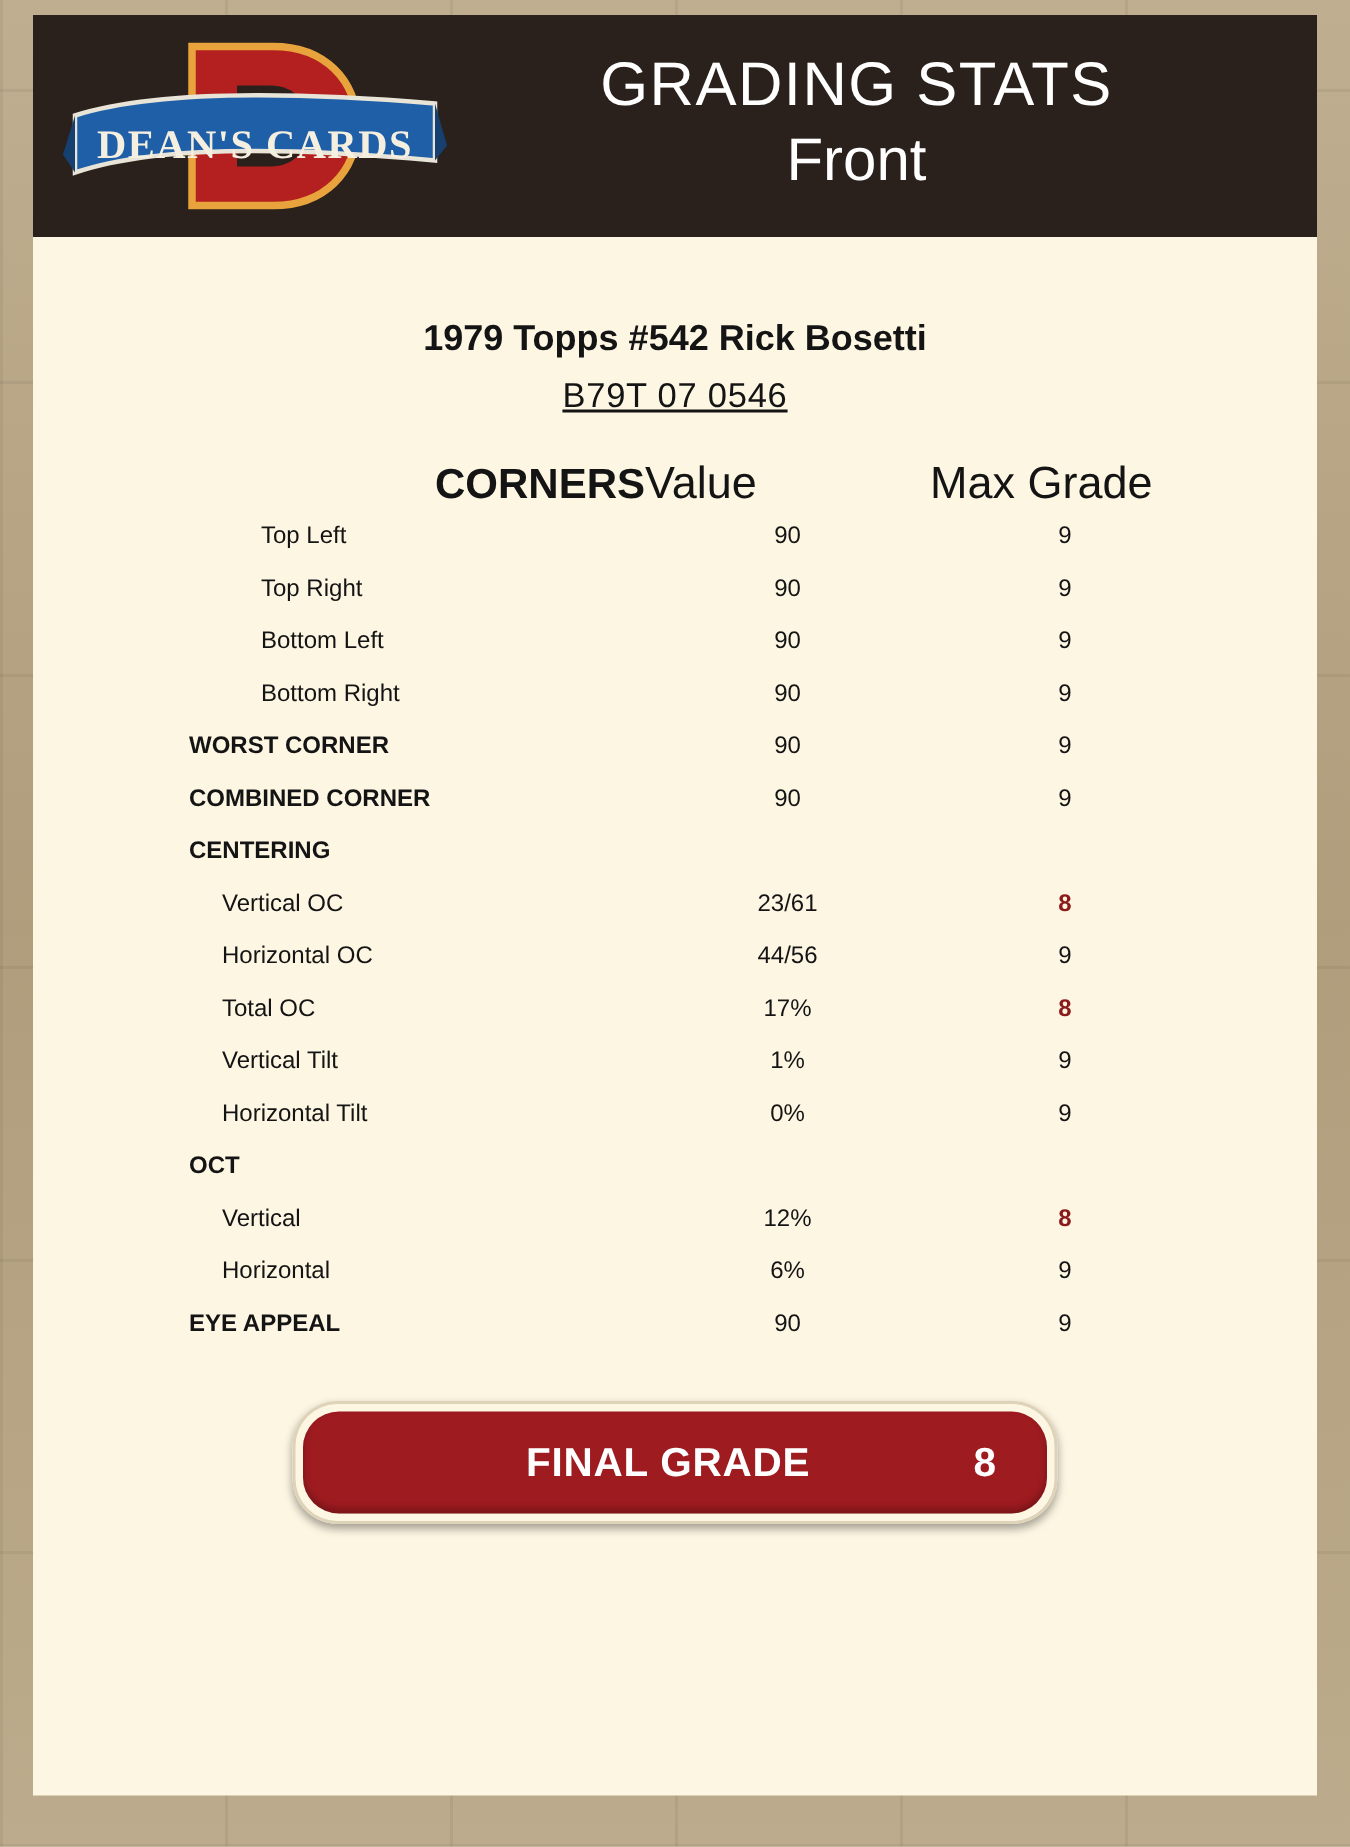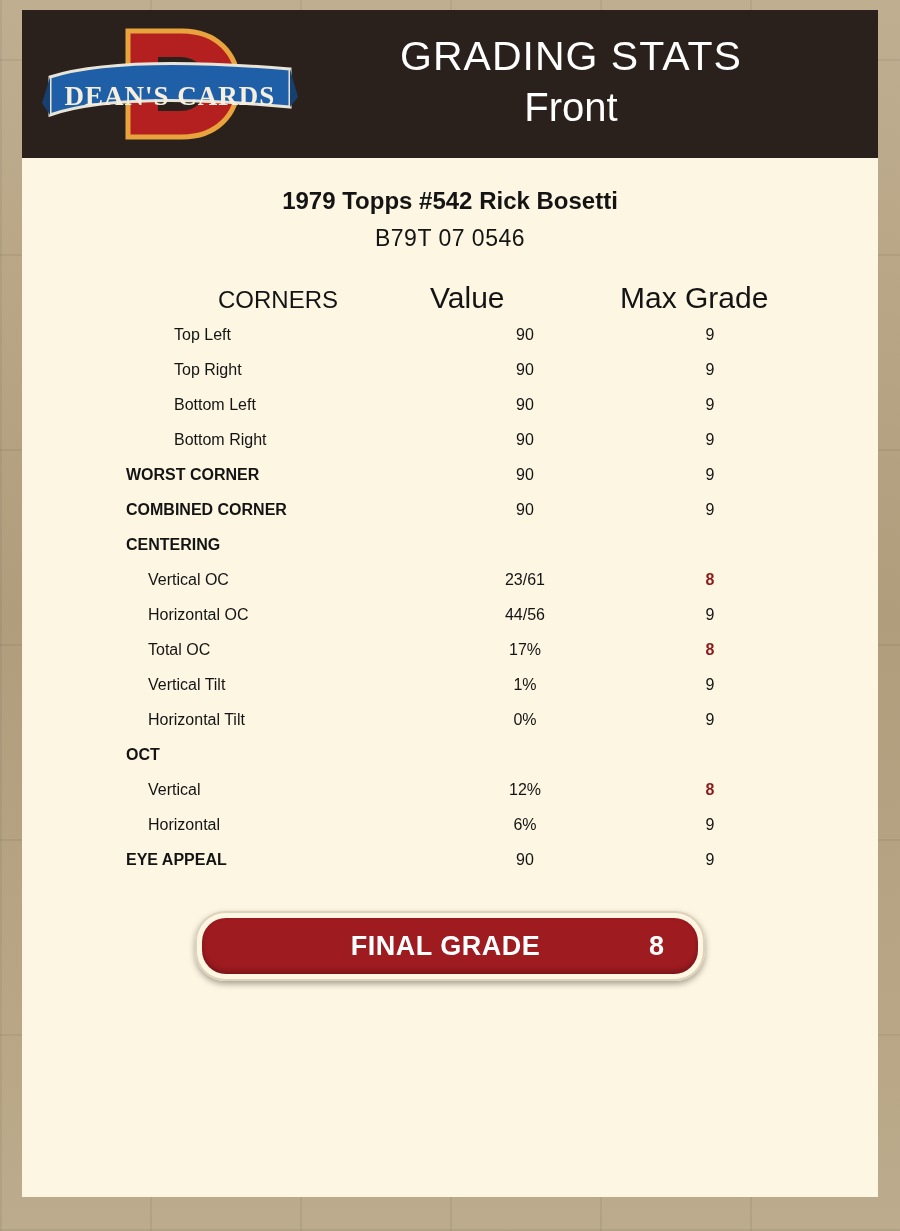--- a/index.html
+++ b/index.html
@@ -61,54 +61,55 @@
     line-height: 1.05;
   }
   .header-sub {
     font-size: 40px;
     line-height: 1.3;
     margin-top: 2px;
   }
   
   .card-info {
     text-align: center;
-    margin-top: 29px;
+    margin-top: 54px;
   }
   .card-title {
     font-size: 24px;
     font-weight: bold;
     color: #141414;
   }
   .card-serial {
     font-size: 23px;
     color: #141414;
     margin-top: 10px;
     letter-spacing: 0.5px;
+    text-decoration: underline;
   }
   
   .stats {
     margin: 28px auto 0 auto;
     width: 700px;
     border-collapse: collapse;
     color: #141414;
   }
   .stats col.c-label { width: 330px; }
   .stats col.c-value { width: 190px; }
   .stats col.c-grade { width: 180px; }
 
   .stats th, .stats td {
     padding: 0;
     font-size: 16px;
     line-height: 35px;
     vertical-align: baseline;
   }
   .stats th.h-label {
-    text-align: center;
-    font-size: 24px;
-    font-weight: normal;
+    text-align: right;
+    font-size: 28px;
+    font-weight: bold;
     padding-left: 26px;
   }
   .stats th.h-value, .stats th.h-grade {
     text-align: left;
     font-weight: normal;
     font-size: 30px;
   }
   td.lbl {
     text-align: left;
     padding-left: 26px;
@@ -146,21 +147,21 @@
     width: 510px;
     background: #fdf6e3;
     border-radius: 30px;
     padding: 7px;
     box-sizing: border-box;
     box-shadow: 0 3px 6px rgba(0,0,0,0.35), 0 0 0 2px #ded3b8 inset;
   }
   .final-bar {
     background: #9e1b20;
     border-radius: 24px;
-    height: 56px;
+    height: 68px;
     display: flex;
     align-items: center;
     justify-content: space-between;
     padding: 0 34px 0 0;
     box-sizing: border-box;
     box-shadow: inset 0 -3px 5px rgba(0,0,0,0.25);
   }
   .final-label {
     color: #ffffff;
     font-size: 27px;

